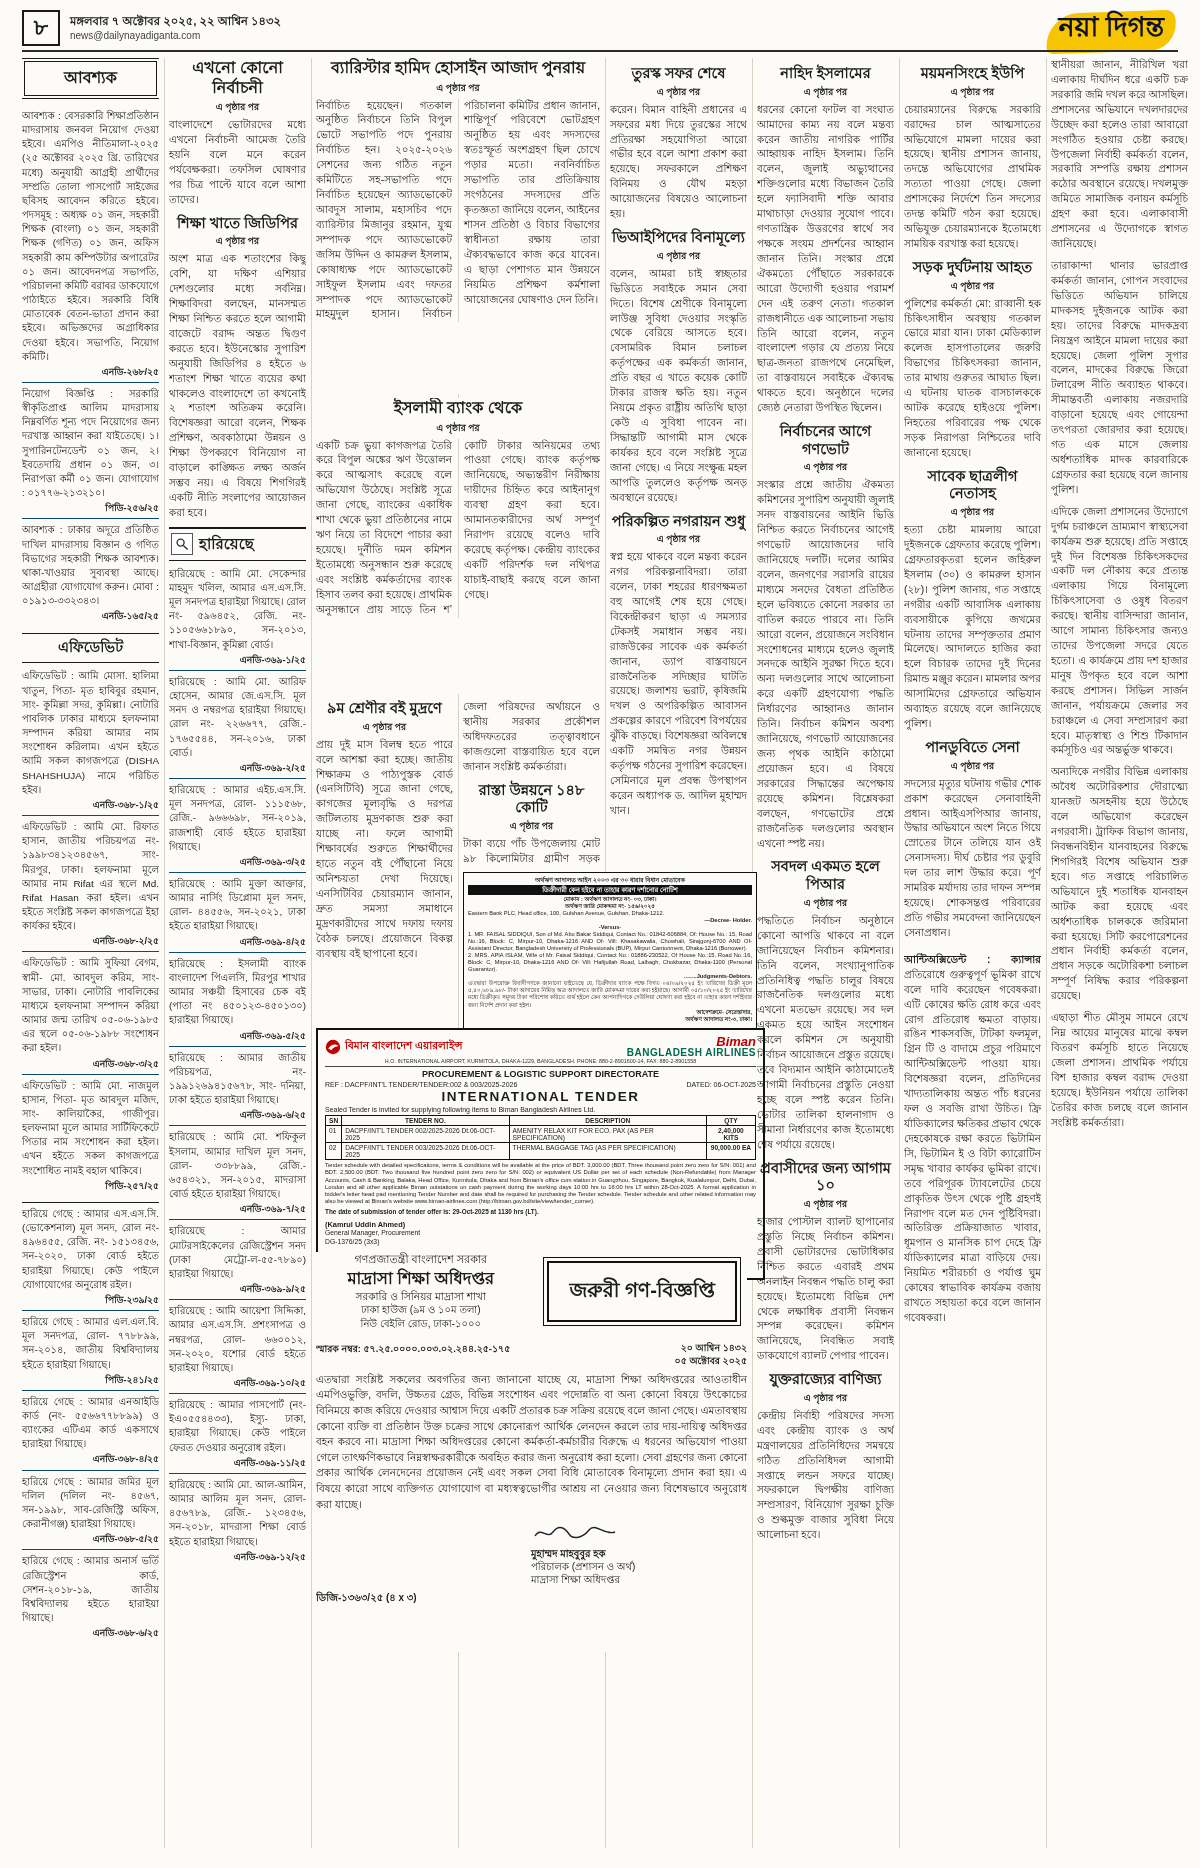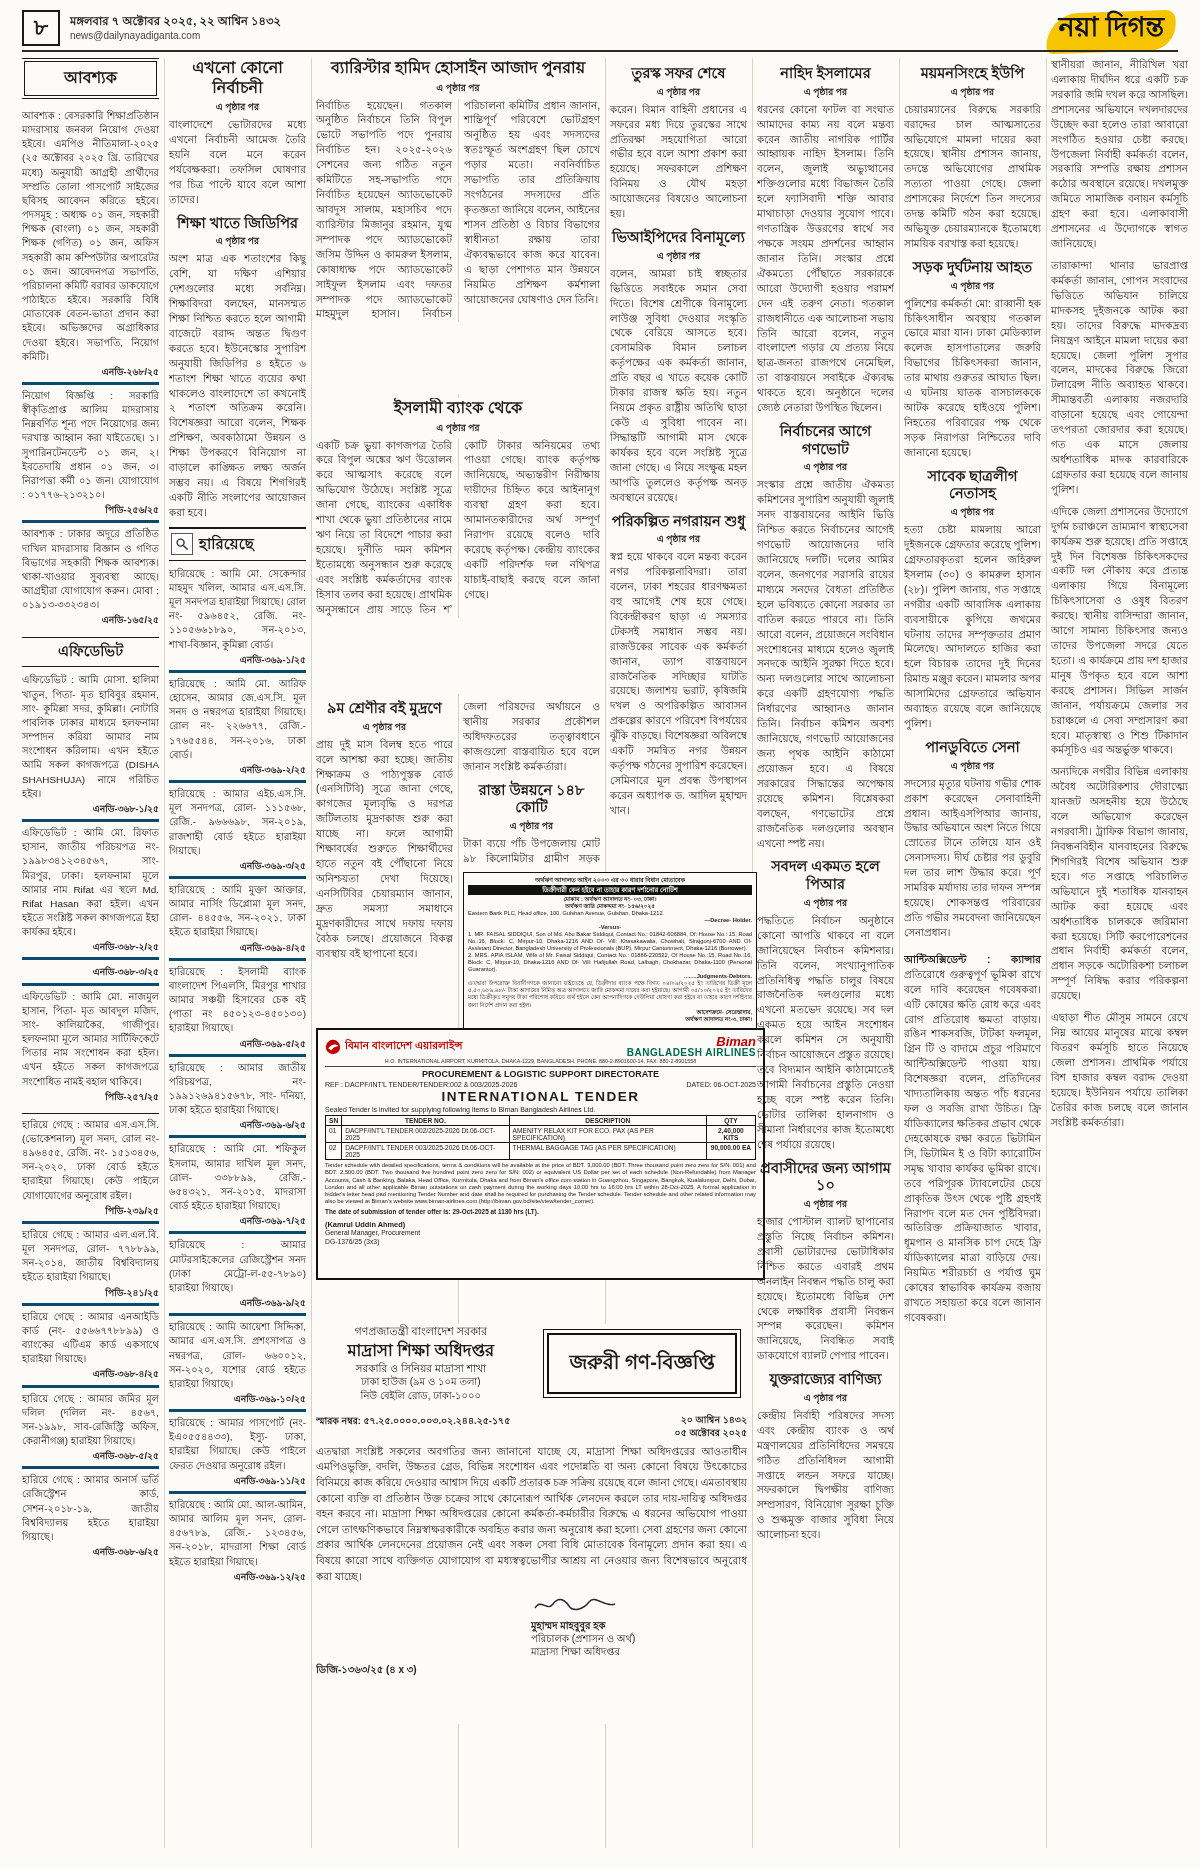--- a/index.html
+++ b/index.html
@@ -29,21 +29,21 @@
   .hl2{font-size:14.5px;font-weight:700;text-align:center;line-height:1.22;margin:7px 0 2px;}
   .cont{font-size:9.2px;font-weight:700;text-align:center;margin:0 0 3px;}
   .art{margin-bottom:4px;}
   .runin{font-weight:700;}
   .cols2{column-count:2;column-gap:12px;column-rule:1px solid #d8d3c7;}
   
   .secbox{border:1.5px solid #1a1a1a;outline:1px solid #1a1a1a;outline-offset:2px;text-align:center;
           font-weight:700;font-size:16px;padding:3px 0;margin:3px 2px 9px;}
   .shead{border-top:1.5px solid #1a1a1a;border-bottom:1.5px solid #1a1a1a;text-align:center;font-weight:700;
          font-size:14.5px;padding:2px 0;margin:7px 0 2px;}
-  .citem{border-top:3px solid #0c4a6e;padding:4px 0 3px;font-size:9.9px;line-height:1.43;text-align:justify;}
+  .citem{border-top:1px solid #0c4a6e;padding:4px 0 3px;font-size:9.9px;line-height:1.43;text-align:justify;}
   .clist .citem:first-child{border-top:none;}
   .ccode{text-align:right;font-weight:700;font-size:9.2px;margin-top:2px;}
   .lost-head{display:flex;align-items:center;gap:6px;border-top:2px solid #1a1a1a;border-bottom:1px solid #1a1a1a;
              padding:3px 2px;margin:6px 0 2px;font-weight:700;font-size:15px;}
   .lost-head .ic{width:20px;height:20px;border:1px solid #555;display:flex;align-items:center;justify-content:center;background:#fff;}
   
   .crt{border:1.5px solid #111;padding:3px 4px;font-size:5.7px;line-height:1.24;}
   .crt-top{font-weight:700;text-align:center;font-size:6.1px;}
   .crt-bar{background:#111;color:#fff;font-weight:700;text-align:center;font-size:6.5px;padding:1px 0;margin:1px 0;}
   .crt-c{text-align:center;font-weight:700;}
@@ -133,20 +133,21 @@
     <div class="clist">
         <div class="citem">
         <div>এফিডেভিট : আমি মোসা. হালিমা খাতুন, পিতা- মৃত হাবিবুর রহমান, সাং- কুমিল্লা সদর, কুমিল্লা। নোটারি পাবলিক ঢাকার মাধ্যমে হলফনামা সম্পাদন করিয়া আমার নাম সংশোধন করিলাম। এখন হইতে আমি সকল কাগজপত্রে (DISHA SHAHSHUJA) নামে পরিচিত হইব।</div>
         <div class="ccode">এনডি-৩৬৮-১/২৫</div>
       </div>
         <div class="citem">
         <div>এফিডেভিট : আমি মো. রিফাত হাসান, জাতীয় পরিচয়পত্র নং- ১৯৯৮৩৪১২৩৪৫৬৭, সাং- মিরপুর, ঢাকা। হলফনামা মূলে আমার নাম Rifat এর স্থলে Md. Rifat Hasan করা হইল। এখন হইতে সংশ্লিষ্ট সকল কাগজপত্রে ইহা কার্যকর হইবে।</div>
         <div class="ccode">এনডি-৩৬৮-২/২৫</div>
       </div>
         <div class="citem">
+        <div>এফিডেভিট : আমি সুফিয়া বেগম, স্বামী- মো. আবদুল করিম, সাং- সাভার, ঢাকা। নোটারি পাবলিকের মাধ্যমে হলফনামা সম্পাদন করিয়া আমার জন্ম তারিখ ০৫-০৬-১৯৮৫ এর স্থলে ০৫-০৬-১৯৮৮ সংশোধন করা হইল।</div>
         <div class="ccode">এনডি-৩৬৮-৩/২৫</div>
       </div>
         <div class="citem">
         <div>এফিডেভিট : আমি মো. নাজমুল হাসান, পিতা- মৃত আবদুল মজিদ, সাং- কালিয়াকৈর, গাজীপুর। হলফনামা মূলে আমার সার্টিফিকেটে পিতার নাম সংশোধন করা হইল। এখন হইতে সকল কাগজপত্রে সংশোধিত নামই বহাল থাকিবে।</div>
         <div class="ccode">পিডি-২৫৭/২৫</div>
       </div>
       </div>
     <div class="clist" style="border-top:1.5px solid #1a1a1a;margin-top:6px">
         <div class="citem">
         <div>হারিয়ে গেছে : আমার এস.এস.সি. (ভোকেশনাল) মূল সনদ, রোল নং- ৪৯৬৪৫৫, রেজি. নং- ১৫১৩৪৫৬, সন-২০২০, ঢাকা বোর্ড হইতে হারাইয়া গিয়াছে। কেউ পাইলে যোগাযোগের অনুরোধ রইল।</div>
@@ -326,21 +327,21 @@
         </tr>
         </tbody>
     </table>
     <div class="bim-fine">Tender schedule with detailed specifications, terms &amp; conditions will be available at the price of BDT. 3,000.00 (BDT. Three thousand point zero zero for S/N: 001) and BDT. 2,500.00 (BDT. Two thousand five hundred point zero zero for S/N: 002) or equivalent US Dollar per set of each schedule (Non-Refundable) from Manager Accounts, Cash &amp; Banking, Balaka, Head Office, Kurmitola, Dhaka and from Biman's office cum station in Guangzhou, Singapore, Bangkok, Kualalumpur, Delhi, Dubai, London and all other applicable Biman outstations on cash payment during the working days 10:00 hrs to 16:00 hrs LT within 28-Oct-2025. A formal application in bidder's letter head pad mentioning Tender Number and date shall be required for purchasing the Tender schedule. Tender schedule and other related information may also be viewed at Biman's website www.biman-airlines.com (http://biman.gov.bd/site/view/tender_corner).</div>
     <div class="bim-sub">The date of submission of tender offer is: 29-Oct-2025 at 1130 hrs (LT).</div>
     <div class="bim-sig">(Kamrul Uddin Ahmed)</div>
     <div class="bim-desig">General Manager, Procurement</div>
     <div class="bim-code">DG-1376/25 (3x3)</div>
   </div>
 
-  <div class="blk" style="left:316px;top:1324px;width:431px;height:400px">
+  <div class="blk" style="left:316px;top:1252px;width:431px;height:400px">
     <div class="mad-top">
       <div class="mad-left">
         <div class="mad-govt">গণপ্রজাতন্ত্রী বাংলাদেশ সরকার</div>
         <div class="mad-office">মাদ্রাসা শিক্ষা অধিদপ্তর</div>
         <div class="mad-branch">সরকারি ও সিনিয়র মাদ্রাসা শাখা</div>
         <div class="mad-addr">ঢাকা হাউজ (৯ম ও ১০ম তলা)</div>
         <div class="mad-addr">নিউ বেইলি রোড, ঢাকা-১০০০</div>
       </div>
       <div class="mad-right">
         <div class="jbox">জরুরী গণ-বিজ্ঞপ্তি</div>

